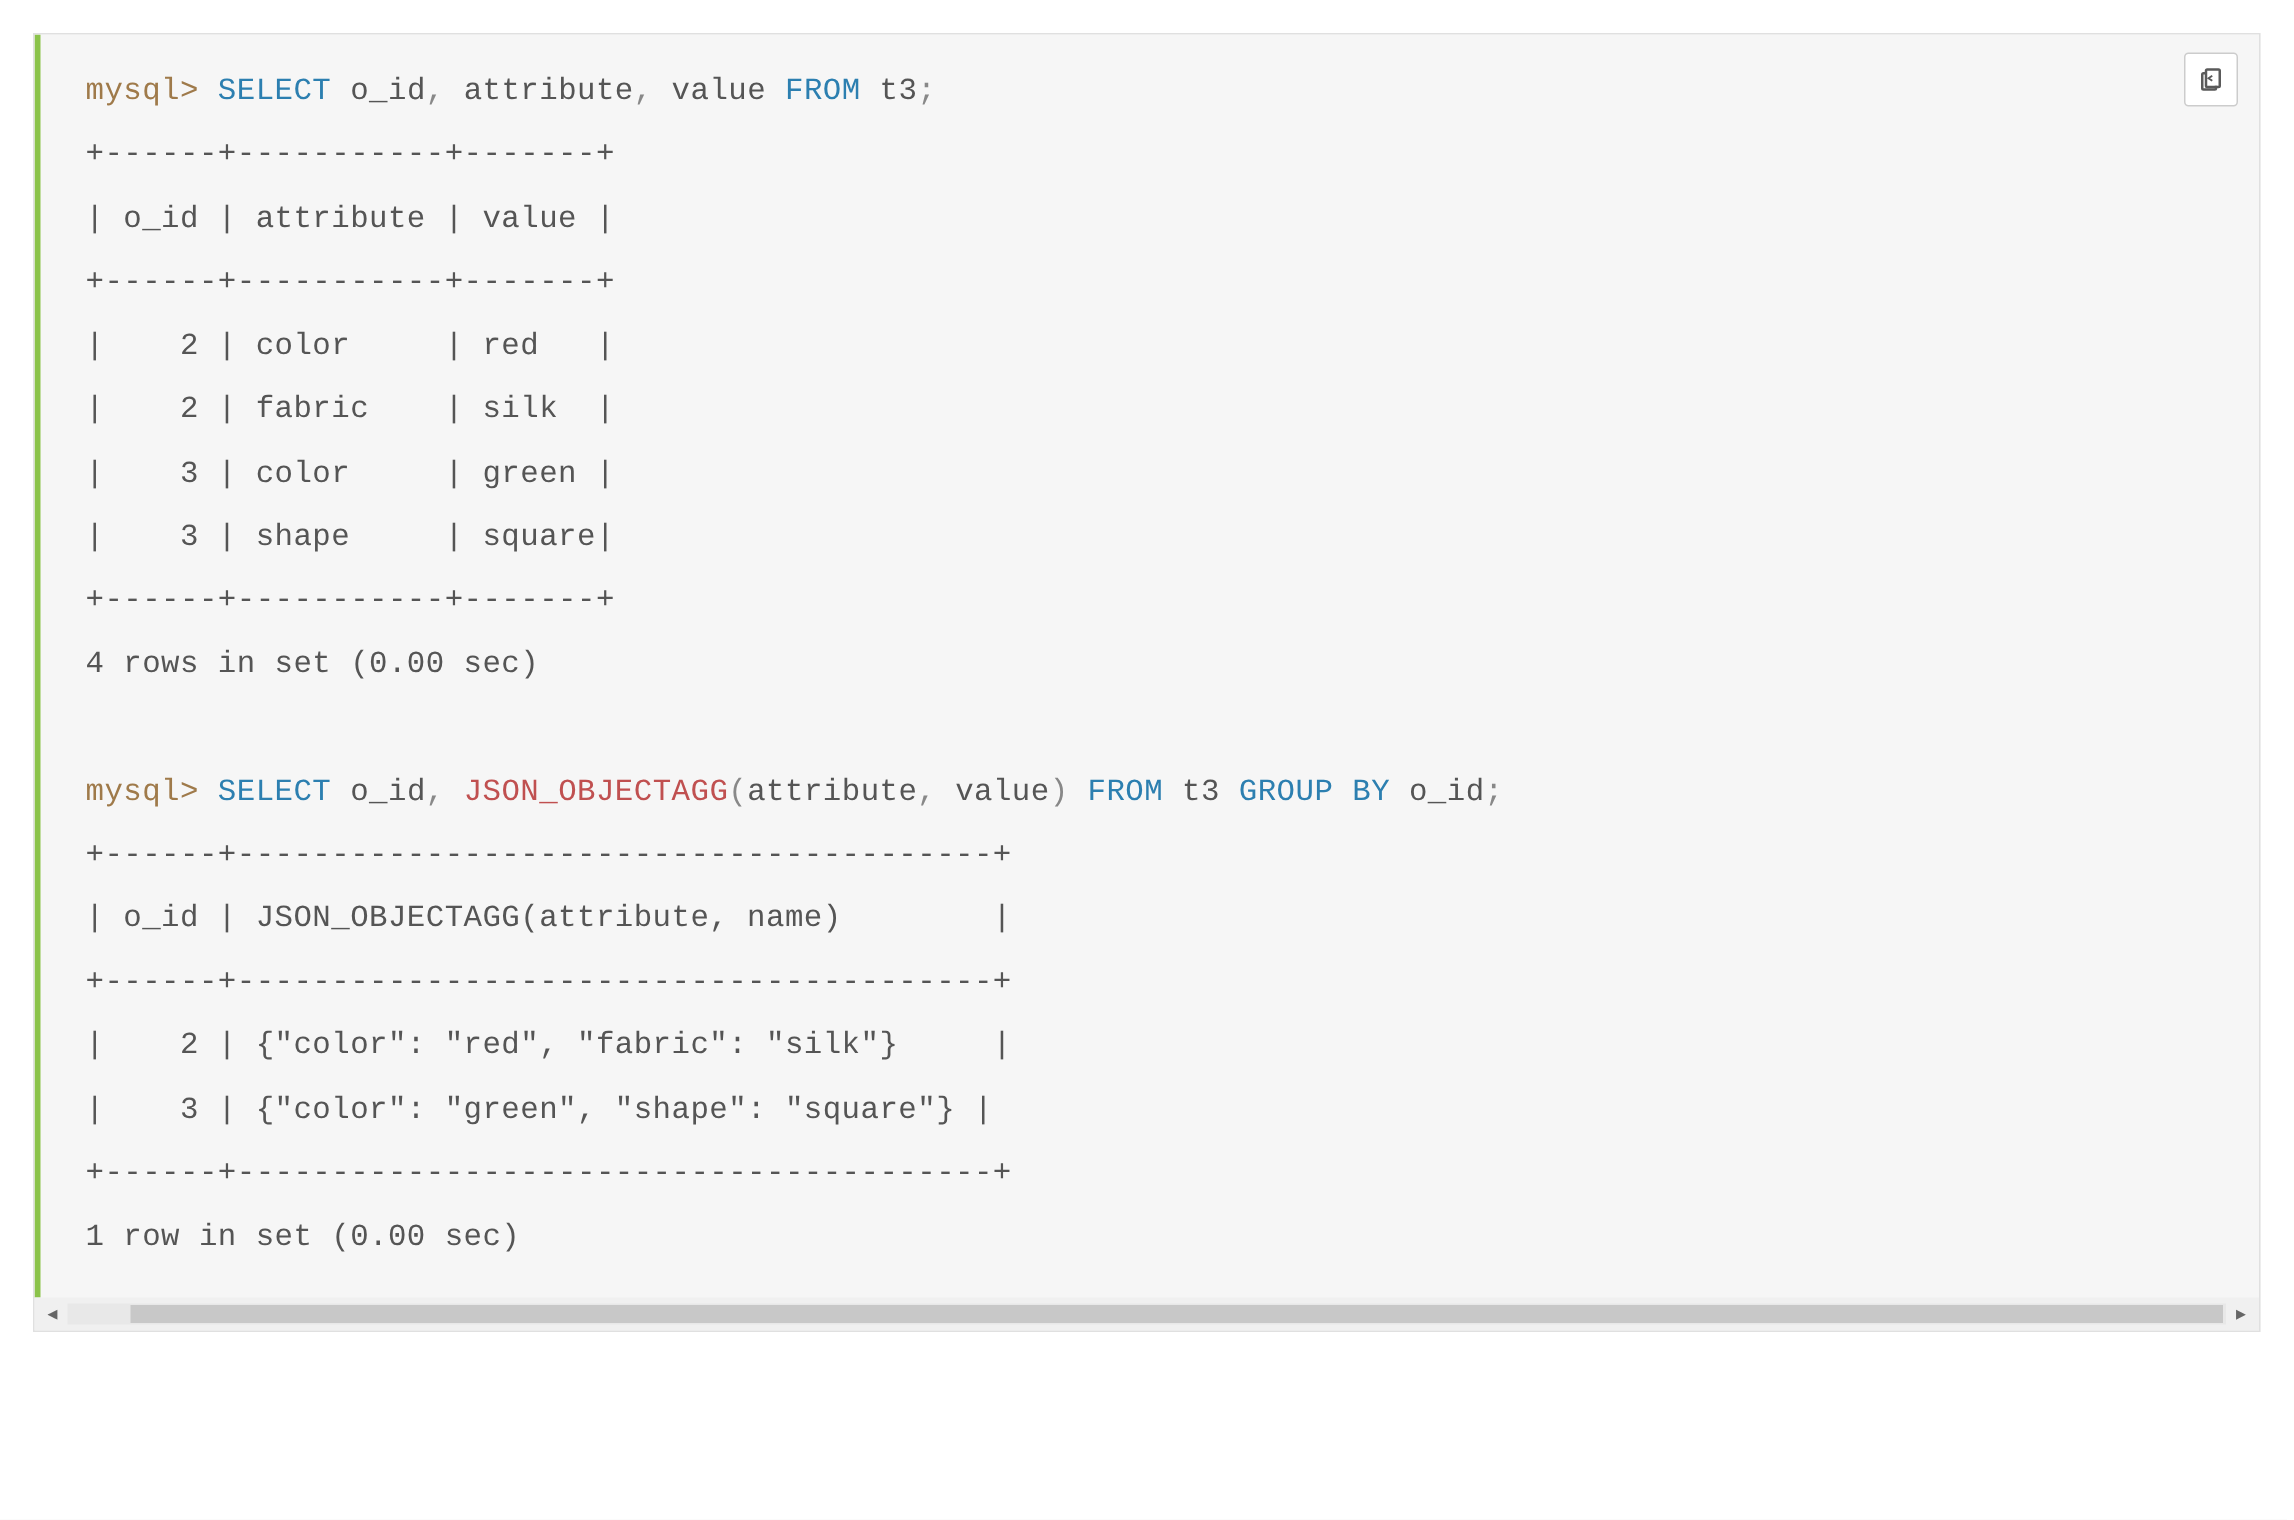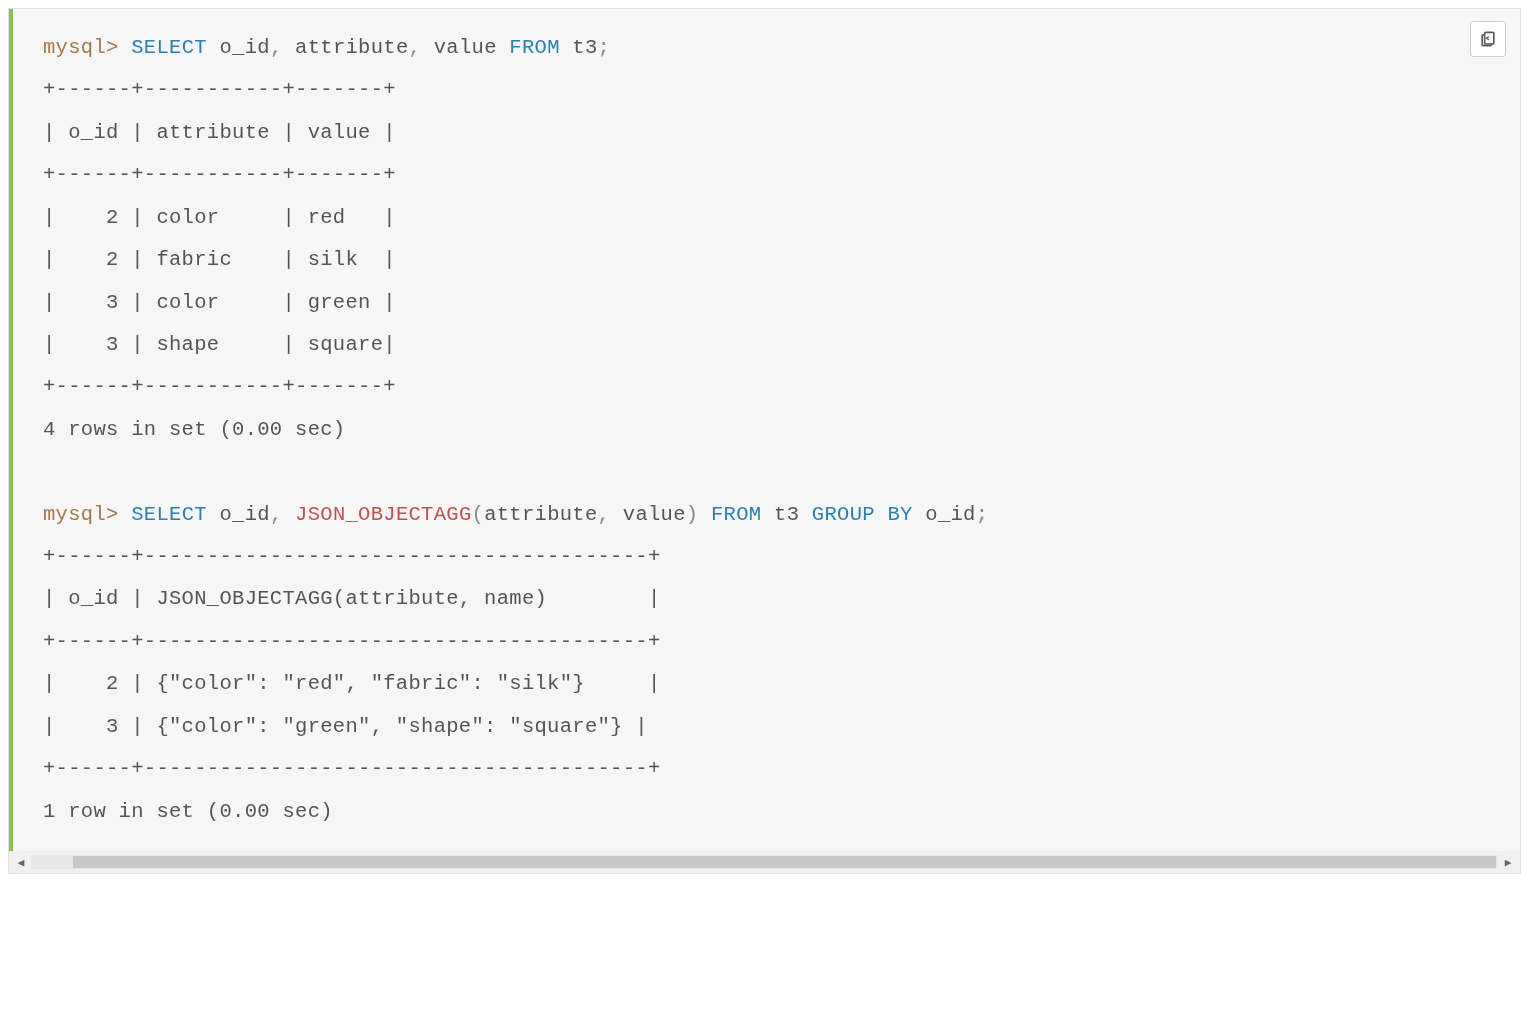--- a/index.html
+++ b/index.html
@@ -3,21 +3,21 @@
 <meta charset="utf-8">
 <style>
   body {
     margin: 0;
     padding: 0;
     background: #ffffff;
     font-family: 'Courier New', Courier, monospace;
   }
   .code-container {
     position: relative;
-    margin: 8px;
+    margin: 22px;
     border: 1px solid #e0e0e0;
     background: #f6f6f6;
     overflow-x: auto;
   }
   .code-border {
     border-left: 4px solid #8bc34a;
     background: #f6f6f6;
   }
   pre {
     margin: 0;

